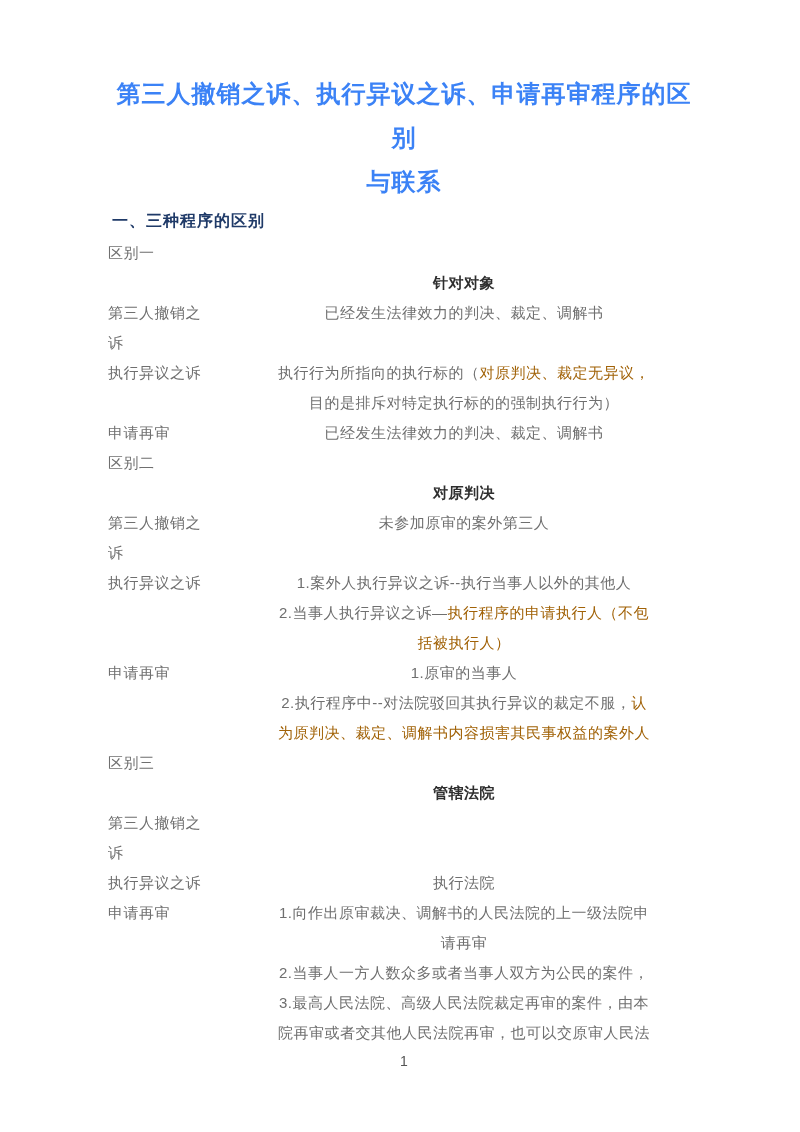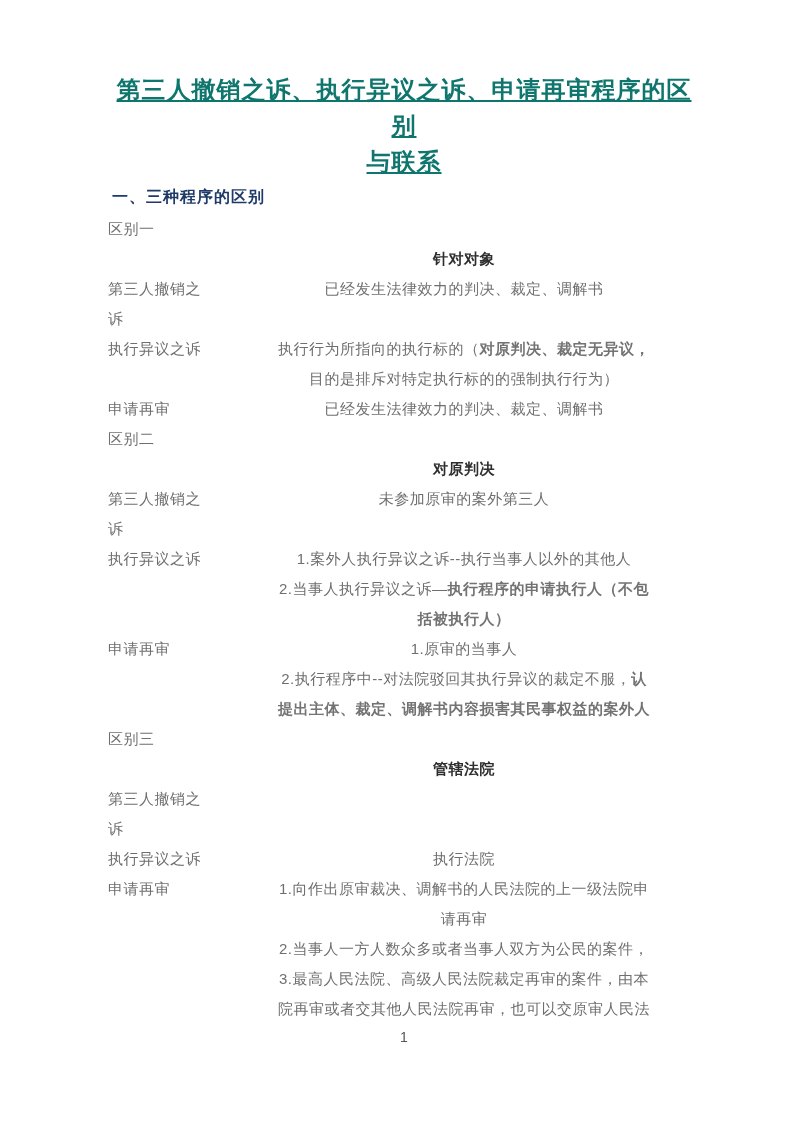--- a/index.html
+++ b/index.html
@@ -7,46 +7,45 @@
     width: 800px; height: 1132px;
     font-family: "Liberation Sans", "DejaVu Sans", sans-serif;
     overflow: hidden;
   }
   .page { padding: 0 100px 0 108px; box-sizing: border-box; width: 800px; height: 1132px; position: relative; }
 
   .title {
     margin: 72px 0 0 0;
     text-align: center;
     font-size: 24px;
-    line-height: 36px;
+    line-height: 44px;
     font-weight: 700;
-    color: #0f766e;
+    color: #3b82f6;
     letter-spacing: 1px;
-    text-decoration: underline;
   }
   .title .tline { display: block; }
 
   .heading {
     margin: 4px;
     font-size: 16px;
     line-height: 26px;
     font-weight: 700;
     color: #1f3a68;
     letter-spacing: 1px;
   }
 
   .table { font-size: 15px; color: #6f6f6f; letter-spacing: 0.5px; }
   .trow { display: flex; align-items: flex-start; }
   .lbl { flex: 0 0 120px; max-width: 120px; line-height: 30px; }
   .lbl-inner { display: inline-block; width: 108px; }
   .cnt { flex: 1 1 auto; min-width: 0; text-align: center; }
   .line { line-height: 30px; white-space: nowrap; }
   .hdr { font-weight: 700; color: #2e2e2e; }
   .seg { }
-  .b { font-weight: 700; color: #737373; }
+  .b { font-weight: 400; color: #a16207; }
 
   .pagenum {
     margin-top: 3px;
     text-align: center;
     font-size: 14px;
     line-height: 20px;
     color: #555555;
   }
 </style>
 </head>
@@ -140,21 +139,21 @@
     <div class="trow">
       <div class="lbl"><span class="lbl-inner">申请再审</span></div>
       <div class="cnt">
         <div class="line">
           <span class="seg">1.原审的当事人</span>
         </div>
         <div class="line">
           <span class="seg">2.执行程序中--对法院驳回其执行异议的裁定不服，</span><span class="seg b">认</span>
         </div>
         <div class="line">
-          <span class="seg b">提出主体、裁定、调解书内容损害其民事权益的案外人</span>
+          <span class="seg b">为原判决、裁定、调解书内容损害其民事权益的案外人</span>
         </div>
       </div>
     </div>
 
     <div class="trow">
       <div class="lbl">区别三</div>
     </div>
     <div class="trow">
       <div class="lbl"></div>
       <div class="cnt">

